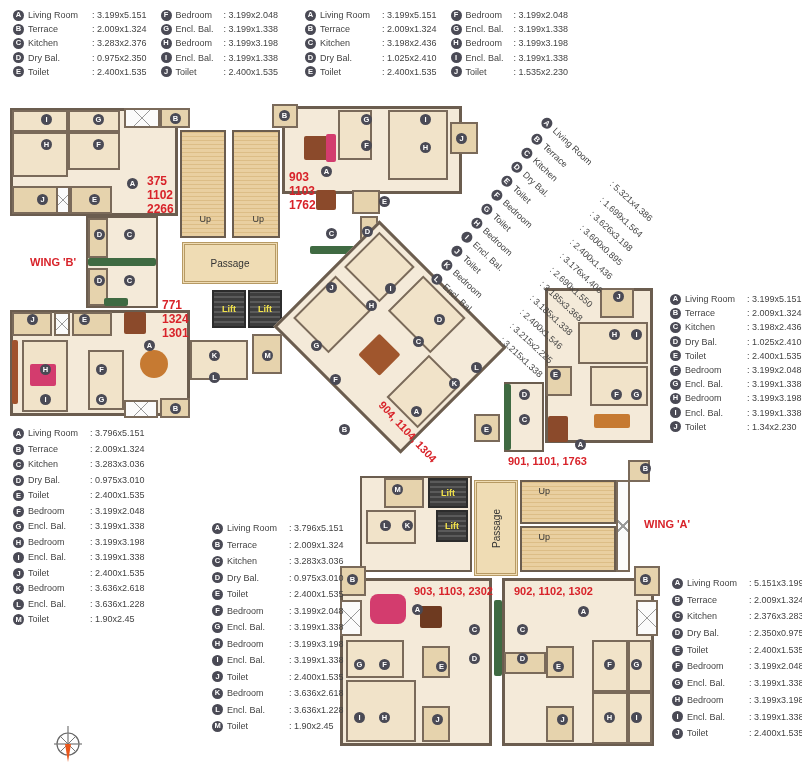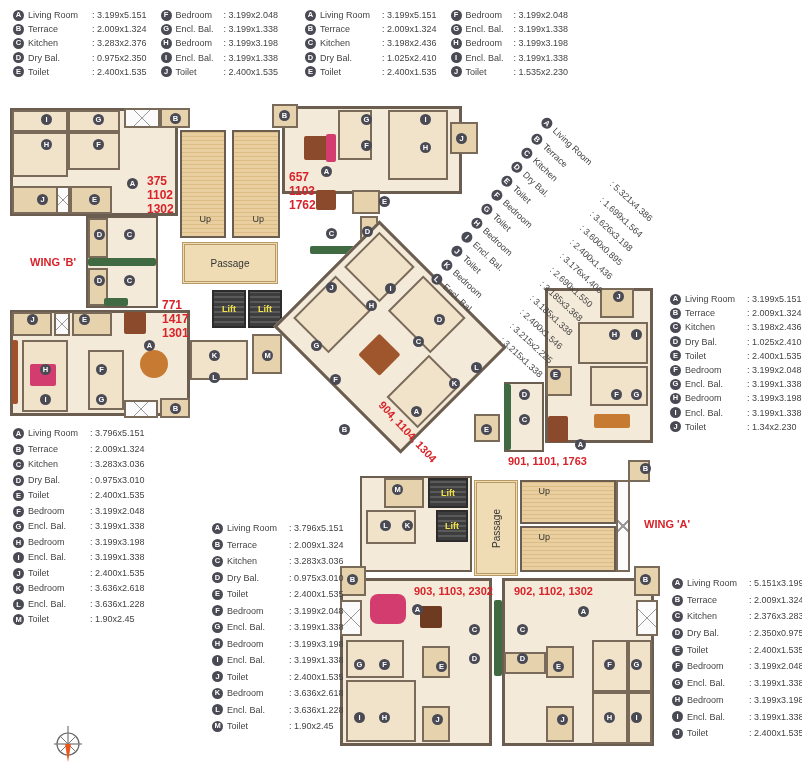--- a/index.html
+++ b/index.html
@@ -362,30 +362,30 @@
   <span class="badge mark" style="left:379px; top:712px;">H</span>
   <span class="badge mark" style="left:432px; top:714px;">J</span>
   <span class="badge mark" style="left:557px; top:714px;">J</span>
   <span class="badge mark" style="left:604px; top:712px;">H</span>
   <span class="badge mark" style="left:631px; top:712px;">I</span>
 </div>
 
 <div class="unit-label" style="left:147px; top:174px;">
   <div>375</div>
   <div>1102</div>
-  <div>1302</div>
+  <div>2266</div>
 </div>
 <div class="unit-label" style="left:289px; top:170px;">
-  <div>657</div>
+  <div>903</div>
   <div>1103</div>
   <div>1762</div>
 </div>
 <div class="unit-label" style="left:162px; top:298px;">
   <div>771</div>
-  <div>1417</div>
+  <div>1324</div>
   <div>1301</div>
 </div>
 <div class="unit-label" style="left:386px; top:398px; font-size:11px; transform:rotate(47deg); transform-origin:0 0; white-space:nowrap;">904, 1104, 1304</div>
 <div class="unit-label" style="left:508px; top:454px; font-size:11px; white-space:nowrap;">901, 1101, 1763</div>
 <div class="unit-label" style="left:414px; top:584px; font-size:11px; white-space:nowrap;">903, 1103, 2302</div>
 <div class="unit-label" style="left:514px; top:584px; font-size:11px; white-space:nowrap;">902, 1102, 1302</div>
 
 <div class="wing" style="left:30px; top:256px;">WING 'B'</div>
 <div class="wing" style="left:644px; top:518px;">WING 'A'</div>
 

